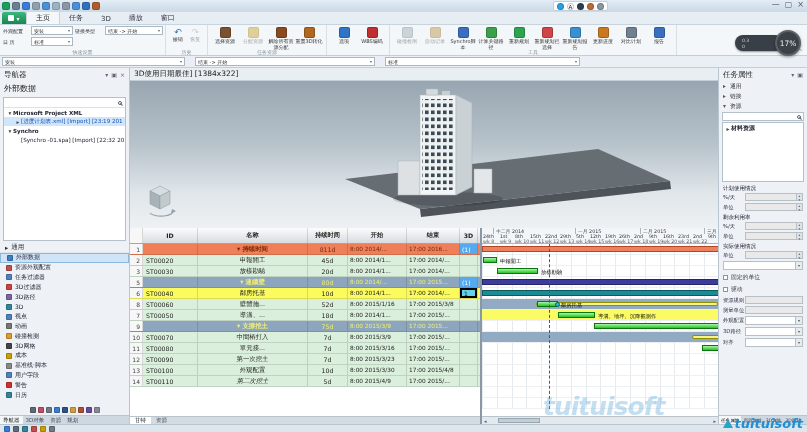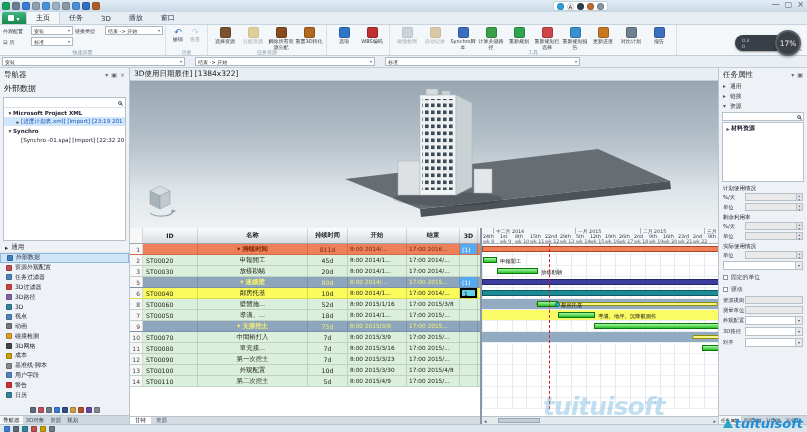--- a/index.html
+++ b/index.html
@@ -608,21 +608,21 @@
               <div class="tcell c-id" style="width: 55px;">ST00100</div>
               <div class="tcell c-name" style="width: 110px;">外观配置</div>
               <div class="tcell c-dur" style="width: 40px;">10d</div>
               <div class="tcell c-start" style="width: 59px;">8:00 2015/3/30</div>
               <div class="tcell c-end" style="width: 53px;">17:00 2015/4/8</div>
               <div class="tcell c-d3" style="width: 18px;"></div>
             </div>
             <div class="trow r-green">
               <div class="tcell c-num" style="width: 13px;">14</div>
               <div class="tcell c-id" style="width: 55px;">ST00110</div>
-              <div class="tcell c-name" style="width: 110px;">第二次挖土</div>
+              <div class="tcell c-name" style="width: 110px; font-style: italic;">第二次挖土</div>
               <div class="tcell c-dur" style="width: 40px;">5d</div>
               <div class="tcell c-start" style="width: 59px;">8:00 2015/4/9</div>
               <div class="tcell c-end" style="width: 53px;">17:00 2015/...</div>
               <div class="tcell c-d3" style="width: 18px;"></div>
             </div>
           </div>
         <div class="ttabs" id="ttabs">
             <div class="ttab active">甘特</div>
             <div class="ttab">资源</div>
           </div>

